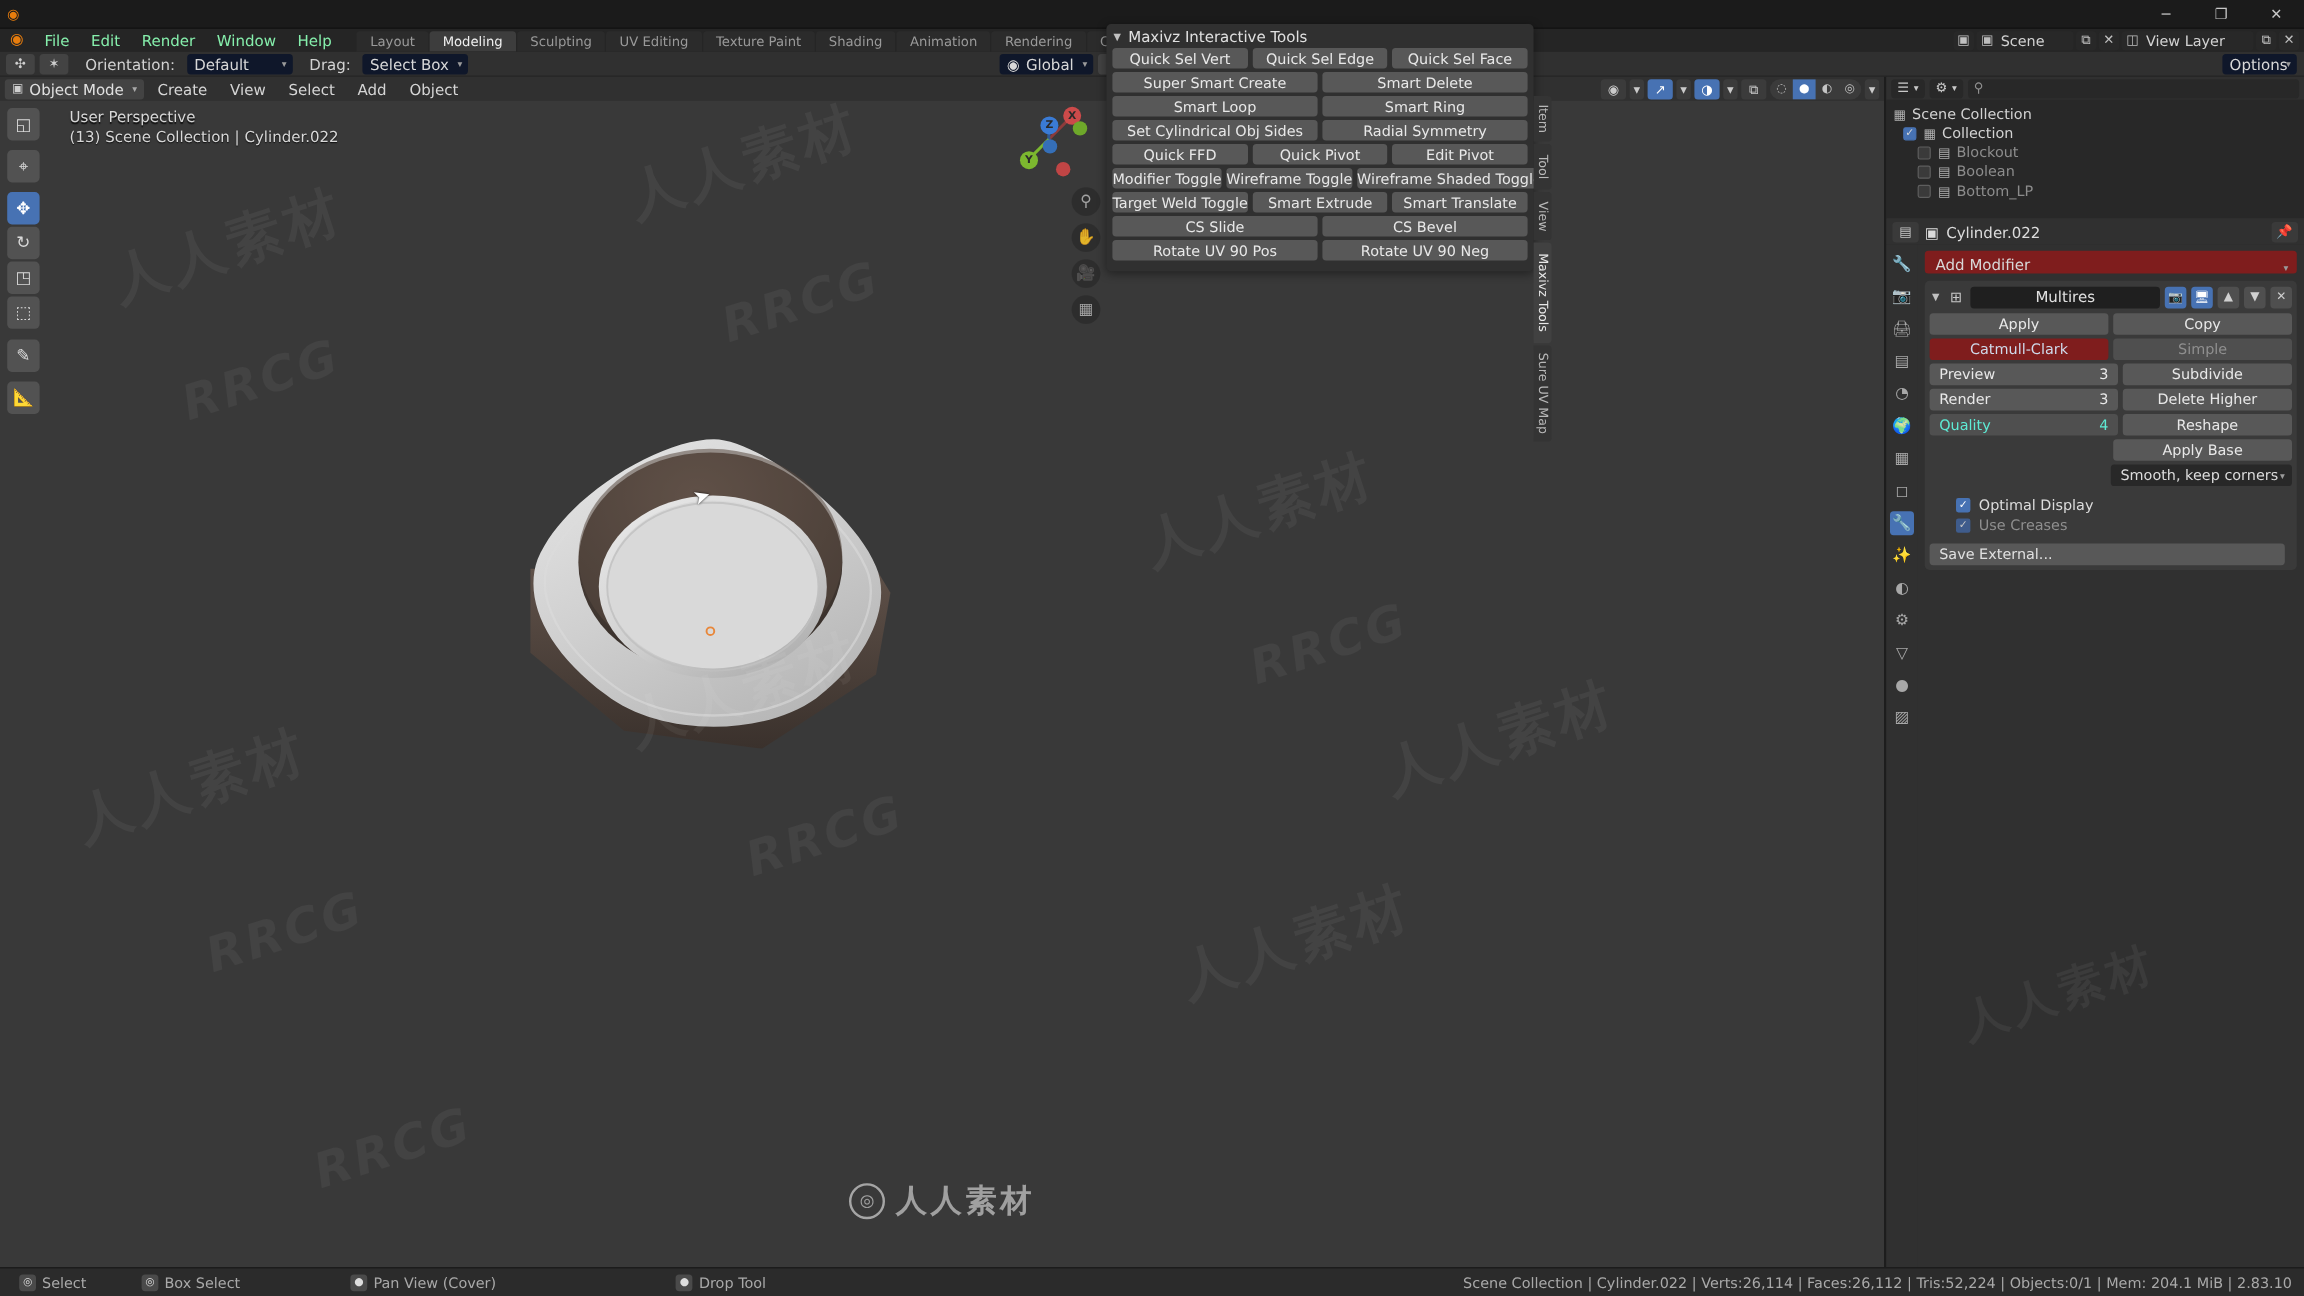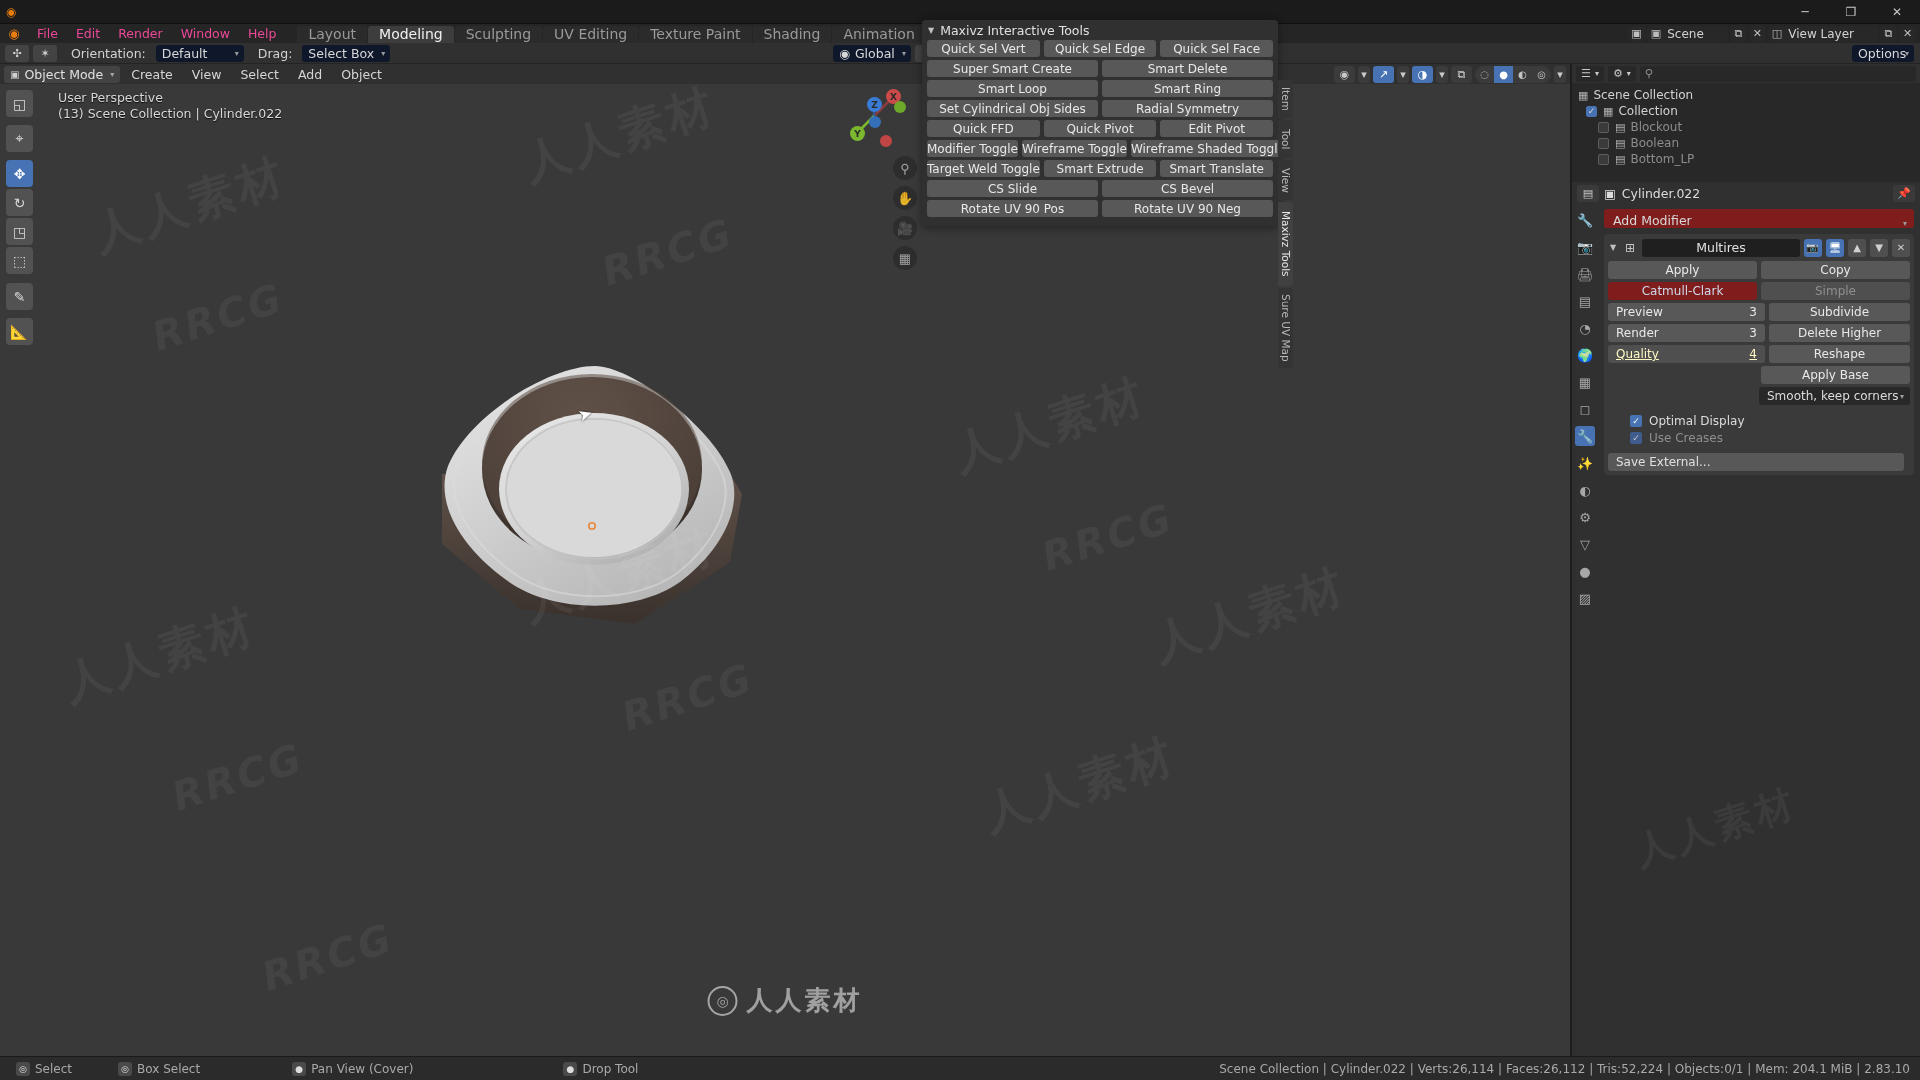--- a/index.html
+++ b/index.html
@@ -24,24 +24,24 @@
   .tb-ctrls { position: absolute; right: 0; top: 0; height: 24px; display: flex; }
   .tb-btn { width: 46px; height: 24px; display: flex; align-items: center;
             justify-content: center; color: #c8c8c8; font-size: 12px; }
 
   
   .topbar {
     position: absolute; top: 24px; left: 0; width: 1920px; height: 19px;
     background: #252525; display: flex; align-items: center;
   }
   .blender-logo { width: 28px; text-align: center; color: #e87d0d; font-size: 13px; }
-  .menu-item { padding: 0 9px; font-size: 12.5px; color: #ec4899; line-height: 19px; }
+  .menu-item { padding: 0 9px; font-size: 12.5px; color: #86efac; line-height: 19px; }
   .ws-tabs { display: flex; align-items: flex-end; height: 19px; margin-left: 12px; }
   .ws-tab {
-    padding: 0 11px; height: 17px; line-height: 17px; font-size: 14px;
+    padding: 0 11px; height: 17px; line-height: 17px; font-size: 11px;
     color: #9a9a9a; background: #2b2b2b; margin-right: 1px;
     border-radius: 3px 3px 0 0;
   }
   .ws-tab.active { background: #3d3d3d; color: #f0f0f0; }
   .ws-add { padding: 0 8px; color: #9a9a9a; font-size: 13px; line-height: 17px; }
   .topbar-right { position: absolute; right: 4px; top: 0; height: 19px;
                   display: flex; align-items: center; gap: 2px; }
   .scene-ctl {
     display: flex; align-items: center; height: 16px; background: #282828;
     border-radius: 3px; padding: 0 4px; font-size: 12px; color: #d2d2d2;
@@ -210,21 +210,21 @@
 
   .mrow { display: flex; gap: 4px; margin-bottom: 3px; }
   .mbtn { flex: 1; height: 18px; background: #585858; border-radius: 3px;
           display: flex; align-items: center; justify-content: center;
           font-size: 12px; color: #e8e8e8; }
   .mbtn.sel { background: #7f1d1d; color: #cfd9ea; }
   .mbtn.ghost { background: #4f4f4f; color: #8f8f8f; }
   .mfield { flex: 1; height: 18px; background: #585858; border-radius: 3px;
             display: flex; align-items: center; justify-content: space-between;
             padding: 0 8px; font-size: 12px; color: #e8e8e8; }
-  .mfield.dim { color: #fef9c3; background: #4f4f4f; text-decoration: underline; }
+  .mfield.dim { color: #5eead4; background: #4f4f4f; }
   .msel { width: 100%; height: 18px; background: #282828; border-radius: 3px;
           display: flex; align-items: center; padding: 0 8px; font-size: 12px;
           color: #dcdcdc; position: relative; margin-bottom: 4px; }
   .msel .arrow { position: absolute; right: 6px; font-size: 8px; color: #9b9b9b; }
   .mcheck { display: flex; align-items: center; gap: 7px; height: 17px;
             font-size: 12px; color: #dcdcdc; padding-left: 22px; }
   .mcheck.dim { color: #8f8f8f; }
   .cbox { width: 12px; height: 12px; border-radius: 2px; background: #4772b3;
           display: flex; align-items: center; justify-content: center;
           font-size: 9px; color: #fff; }

